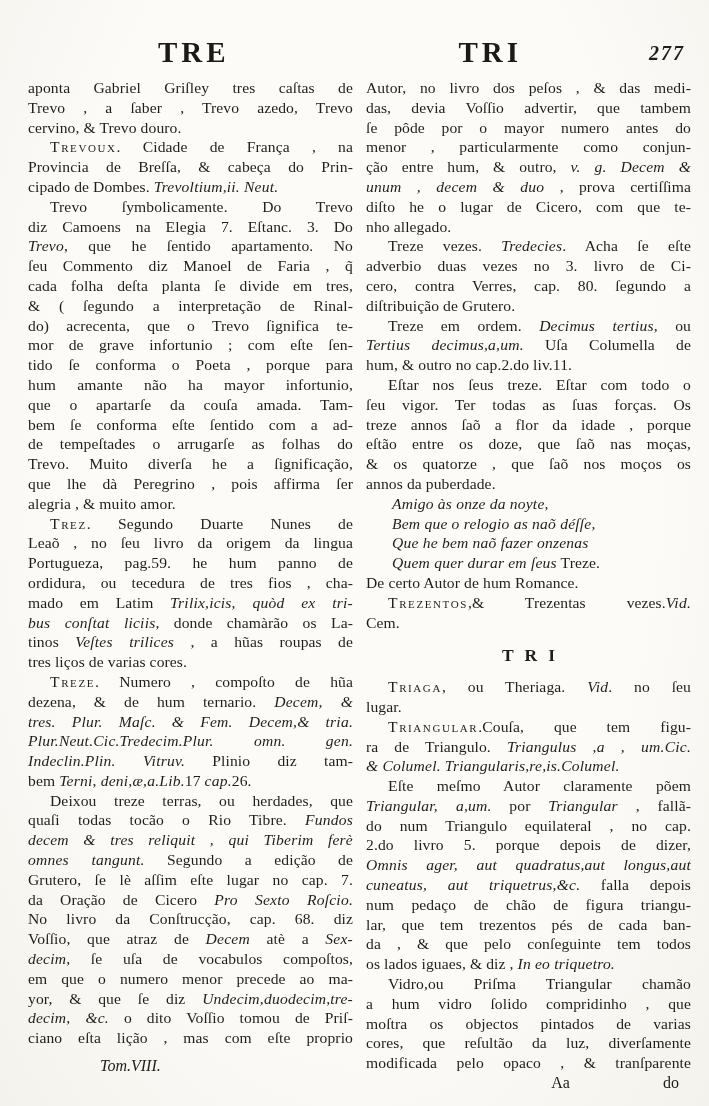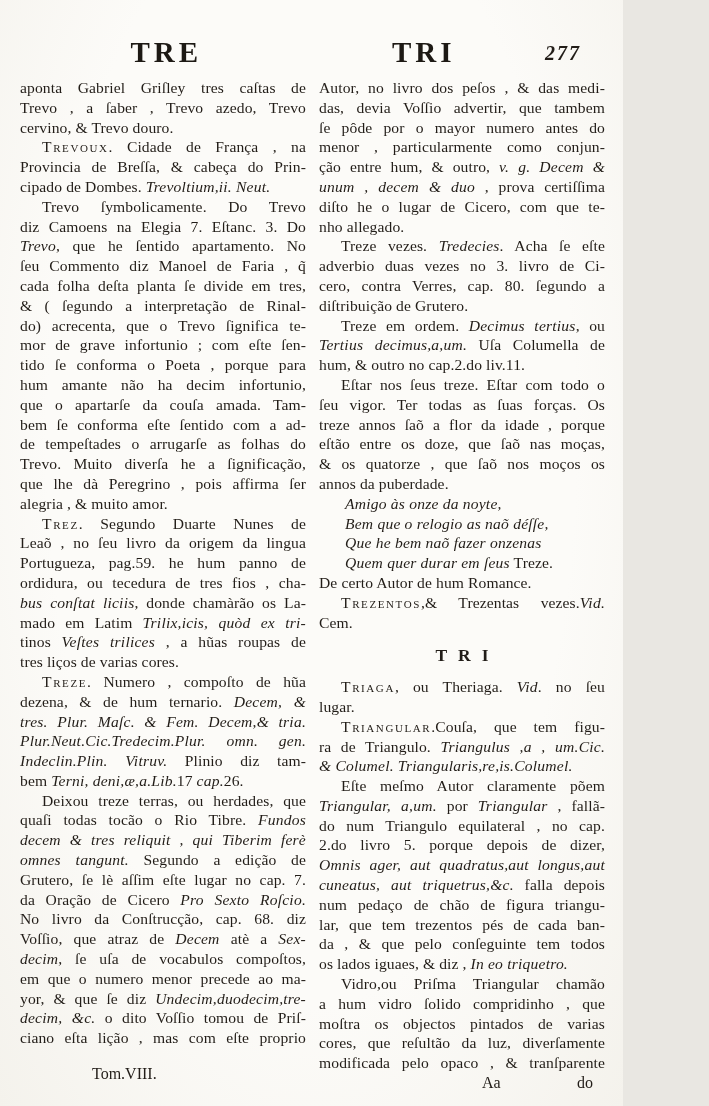--- a/index.html
+++ b/index.html
@@ -4,42 +4,42 @@
 <style>
   html,body{margin:0;padding:0;}
   body{
     width:709px;height:1106px;
     background:#e9e7e2;
     font-family:"Liberation Serif","DejaVu Serif",serif;
     overflow:hidden;
   }
   .page{
     position:relative;
-    width:623px;height:1106px;
+    width:709px;height:1106px;
     background:
       radial-gradient(ellipse at 50% 40%, #fcfbf8 60%, #f4f2ec 100%);
     color:#221d18;
     box-sizing:border-box;
-    padding:36px 18px 8px 20px;
+    padding:36px 18px 8px 28px;
   }
   
   .running-head{
     position:relative;
     display:flex;
     height:40px;
   }
   .rh-half{flex:1 1 50%;text-align:center;}
   .rh-title{
     font-size:29px;font-weight:bold;
     letter-spacing:4px;
     color:#1d1914;
   }
   .rh-half.right .rh-title{margin-right:70px;}
   .page-number{
-    position:absolute;right:24px;top:6px;
+    position:absolute;right:6px;top:6px;
     font-size:20px;font-style:italic;font-weight:bold;
     letter-spacing:2px;
   }
   
   .columns{
     display:flex;
     gap:13px;
     margin-top:2px;
   }
   .col{
@@ -68,21 +68,22 @@
     text-align:center;
     font-size:17.5px;
     font-weight:bold;
     letter-spacing:11px;
     margin:14px 0 11px 0;
     text-indent:11px; 
   }
   
   .col-footer{
     display:flex;
-    margin-top:16px;
+    margin-top:8px;
+    font-style:italic;
   }
   .tome{
     padding-left:72px;
     font-size:16px;
   }
   .sig-row{
     width:100%;
     display:flex;
     font-size:16px;
   }
@@ -119,35 +120,35 @@
         <div>
           <div class="line indent">Trevo ſymbolicamente. Do Trevo</div>
           <div class="line">diz Camoens na Elegia 7. Eſtanc. 3. Do</div>
           <div class="line"><i>Trevo</i>, que he ſentido apartamento. No</div>
           <div class="line">ſeu Commento diz Manoel de Faria , q̃</div>
           <div class="line">cada folha deſta planta ſe divide em tres,</div>
           <div class="line">&amp; ( ſegundo a interpretação de Rinal-</div>
           <div class="line">do) acrecenta, que o Trevo ſignifica te-</div>
           <div class="line">mor de grave infortunio ; com eſte ſen-</div>
           <div class="line">tido ſe conforma o Poeta , porque para</div>
-          <div class="line">hum amante não ha decim infortunio,</div>
+          <div class="line">hum amante não ha mayor infortunio,</div>
           <div class="line">que o apartarſe da couſa amada. Tam-</div>
           <div class="line">bem ſe conforma eſte ſentido com a ad-</div>
           <div class="line">de tempeſtades o arrugarſe as folhas do</div>
           <div class="line">Trevo. Muito diverſa he a ſignificação,</div>
           <div class="line">que lhe dà Peregrino , pois affirma ſer</div>
           <div class="line end">alegria , &amp; muito amor.</div>
         </div>
         <div>
           <div class="line indent"><span class="sc">Trez</span>. Segundo Duarte Nunes de</div>
           <div class="line">Leaõ , no ſeu livro da origem da lingua</div>
           <div class="line">Portugueza, pag.59. he hum panno de</div>
           <div class="line">ordidura, ou tecedura de tres fios , cha-</div>
+          <div class="line">mado em Latim <i>Trilix,icis, quòd ex tri-</i></div>
           <div class="line"><i>bus conſtat liciis</i>, donde chamàrão os La-</div>
-          <div class="line">mado em Latim <i>Trilix,icis, quòd ex tri-</i></div>
           <div class="line">tinos <i>Veſtes trilices</i> , a hũas roupas de</div>
           <div class="line end">tres liços de varias cores.</div>
         </div>
         <div>
           <div class="line indent"><span class="sc">Treze</span>. Numero , compoſto de hũa</div>
           <div class="line">dezena, &amp; de hum ternario. <i>Decem, &amp;</i></div>
           <div class="line"><i>tres. Plur. Maſc. &amp; Fem. Decem,&amp; tria.</i></div>
           <div class="line"><i>Plur.Neut.Cic.Tredecim.Plur. omn. gen.</i></div>
           <div class="line"><i>Indeclin.Plin. Vitruv.</i> Plinio diz tam-</div>
           <div class="line end">bem <i>Terni, deni,æ,a.Lib.</i>17 <i>cap.</i>26.</div>

